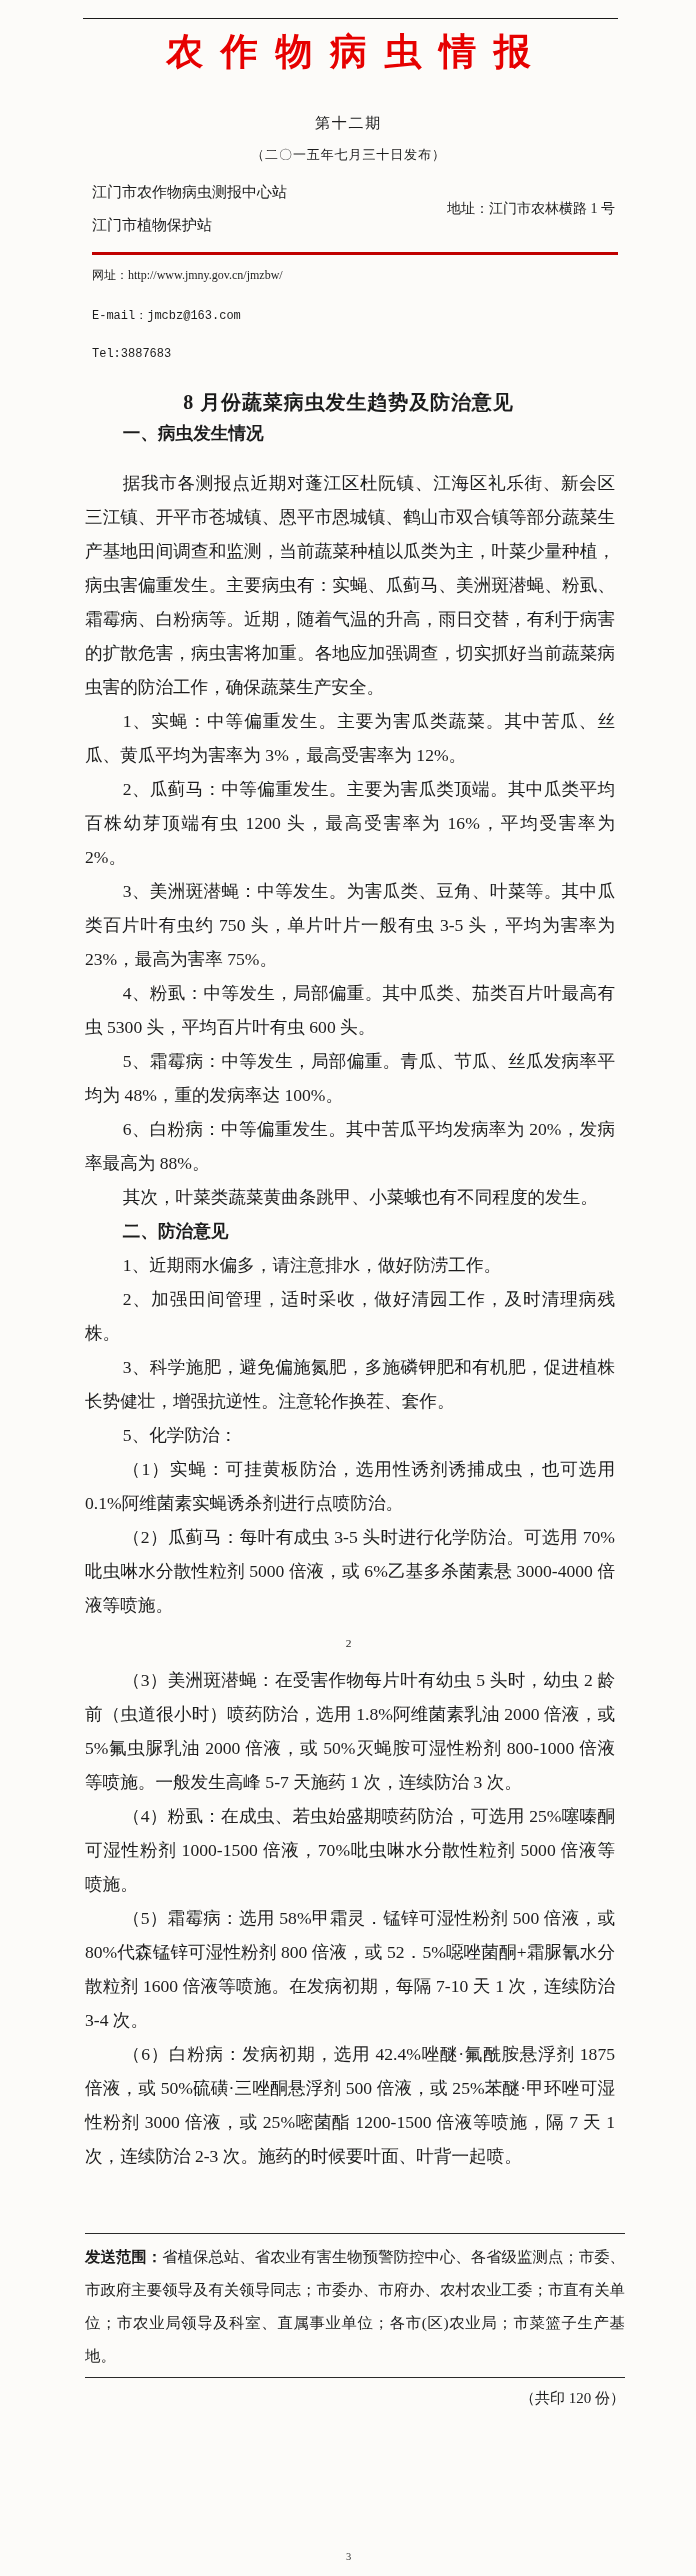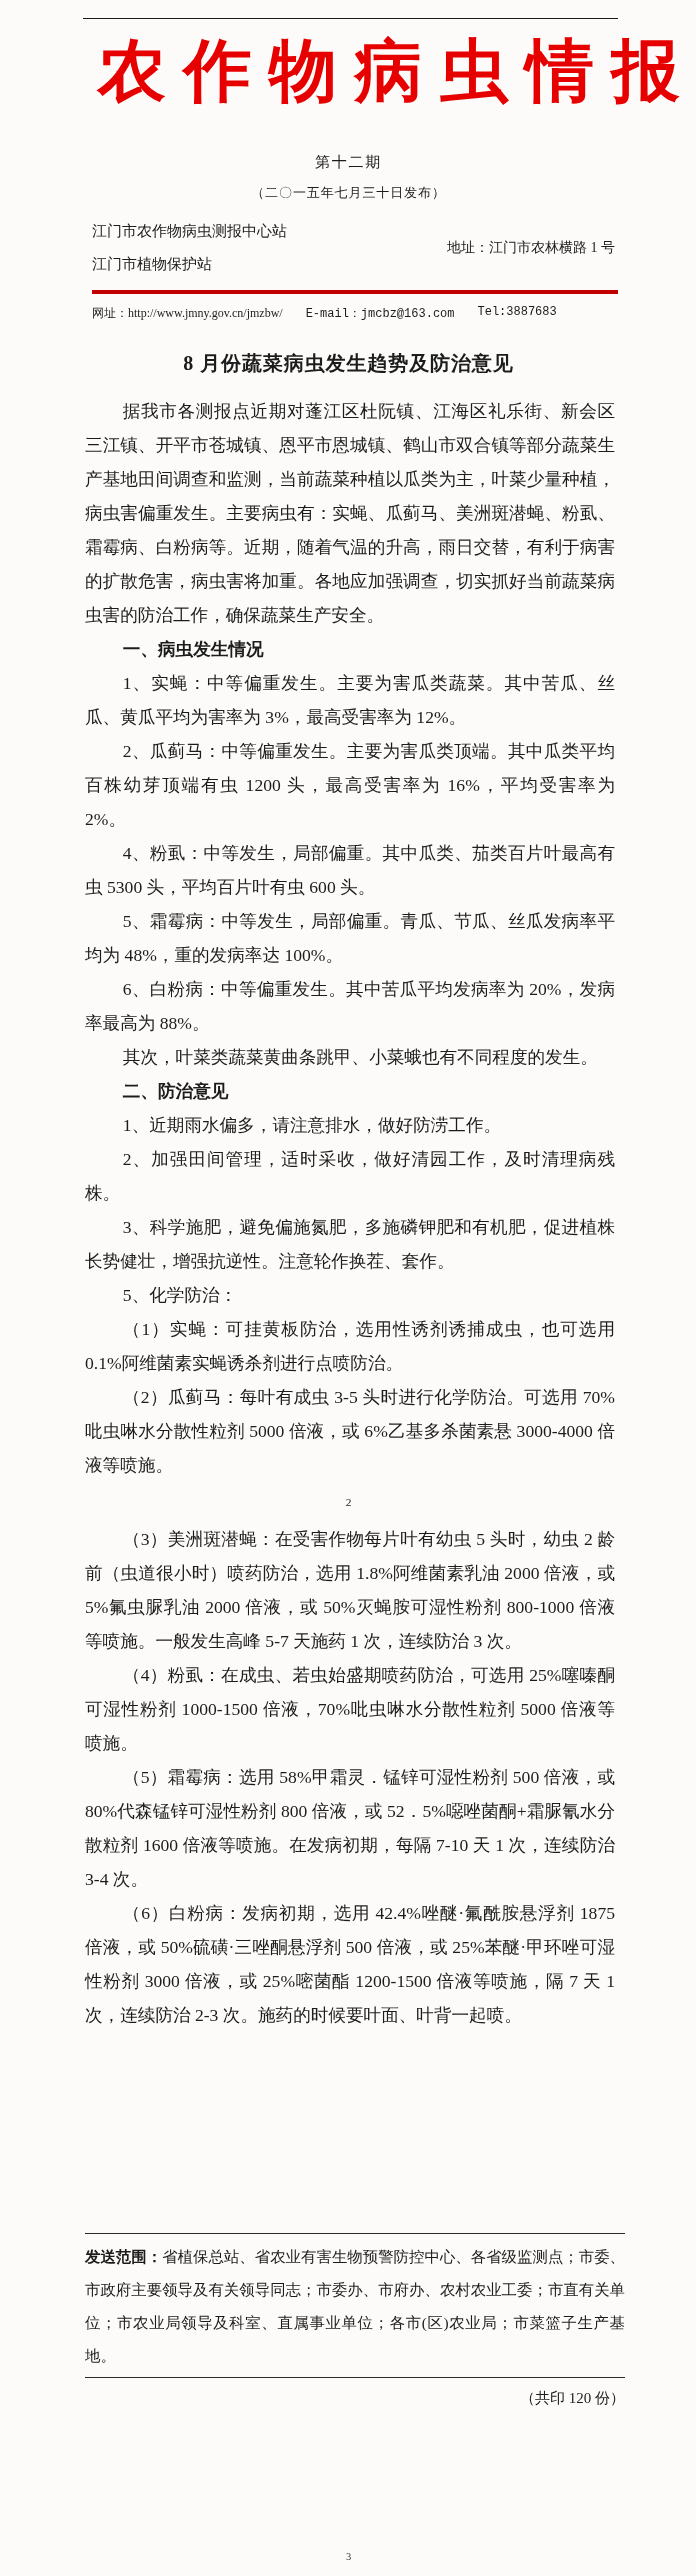--- a/index.html
+++ b/index.html
@@ -20,22 +20,22 @@
     color:var(--ink);
     font-family:"Liberation Serif","DejaVu Serif",serif;
     overflow:hidden;
   }
   .top-rule{
     margin:17.6px 79px 0 83px;
     border-top:1.8px solid #1a1a1a;
   }
   .masthead-title{
     margin-top:10.5px;
-    text-align:right;
-    font-size:68px;
+    text-align:center;
+    font-size:37px;
     line-height:1.25;
     font-weight:bold;
     letter-spacing:17.6px;
     text-indent:17.6px;
     color:var(--accent);
     font-family:"Liberation Serif","DejaVu Serif",serif;
   }
   .issue{
     margin-top:39px;
     text-align:center;
@@ -63,20 +63,21 @@
     background:var(--rule-red);
   }
   .contact-row{
     margin:11.4px 79px 0 92px;
     font-size:12px;
     display:flex;
     gap:23px;
     white-space:nowrap;
     font-family:"Liberation Mono","DejaVu Sans Mono",monospace;
     letter-spacing:0px;
+    flex-direction:column;
   }
   .contact-row span:first-child{font-family:"Liberation Serif","DejaVu Serif",serif;}
   .article-title{
     margin-top:28px;
     text-align:center;
     font-size:20px;
     font-weight:bold;
     letter-spacing:0.9px;
   }
   p{margin:0;}
@@ -148,25 +149,26 @@
   <div class="red-rule"></div>
 
   <div class="contact-row">
     <span>网址：http://www.jmny.gov.cn/jmzbw/</span>
     <span>E-mail：jmcbz@163.com</span>
     <span>Tel:3887683</span>
   </div>
 
   <div class="article-title">8 月份蔬菜病虫发生趋势及防治意见</div>
 
+  <p class="body heading">一、病虫发生情况</p>
+
   <p class="body intro">据我市各测报点近期对蓬江区杜阮镇、江海区礼乐街、新会区三江镇、开平市苍城镇、恩平市恩城镇、鹤山市双合镇等部分蔬菜生产基地田间调查和监测，当前蔬菜种植以瓜类为主，叶菜少量种植，病虫害偏重发生。主要病虫有：实蝇、瓜蓟马、美洲斑潜蝇、粉虱、霜霉病、白粉病等。近期，随着气温的升高，雨日交替，有利于病害的扩散危害，病虫害将加重。各地应加强调查，切实抓好当前蔬菜病虫害的防治工作，确保蔬菜生产安全。</p>
-
-  <p class="body heading">一、病虫发生情况</p>
   <p class="body">1、实蝇：中等偏重发生。主要为害瓜类蔬菜。其中苦瓜、丝瓜、黄瓜平均为害率为 3%，最高受害率为 12%。</p>
   <p class="body">2、瓜蓟马：中等偏重发生。主要为害瓜类顶端。其中瓜类平均百株幼芽顶端有虫 1200 头，最高受害率为 16%，平均受害率为 2%。</p>
+  <p class="body">3、美洲斑潜蝇：中等发生。为害瓜类、豆角、叶菜等。其中瓜类百片叶有虫约 750 头，单片叶片一般有虫 3-5 头，平均为害率为 23%，最高为害率 75%。</p>
   <p class="body">4、粉虱：中等发生，局部偏重。其中瓜类、茄类百片叶最高有虫 5300 头，平均百片叶有虫 600 头。</p>
   <p class="body">5、霜霉病：中等发生，局部偏重。青瓜、节瓜、丝瓜发病率平均为 48%，重的发病率达 100%。</p>
   <p class="body">6、白粉病：中等偏重发生。其中苦瓜平均发病率为 20%，发病率最高为 88%。</p>
   <p class="body">其次，叶菜类蔬菜黄曲条跳甲、小菜蛾也有不同程度的发生。</p>
 
   <p class="body heading">二、防治意见</p>
   <p class="body">1、近期雨水偏多，请注意排水，做好防涝工作。</p>
   <p class="body">2、加强田间管理，适时采收，做好清园工作，及时清理病残株。</p>
   <p class="body">3、科学施肥，避免偏施氮肥，多施磷钾肥和有机肥，促进植株长势健壮，增强抗逆性。注意轮作换茬、套作。</p>
   <p class="body">5、化学防治：</p>

